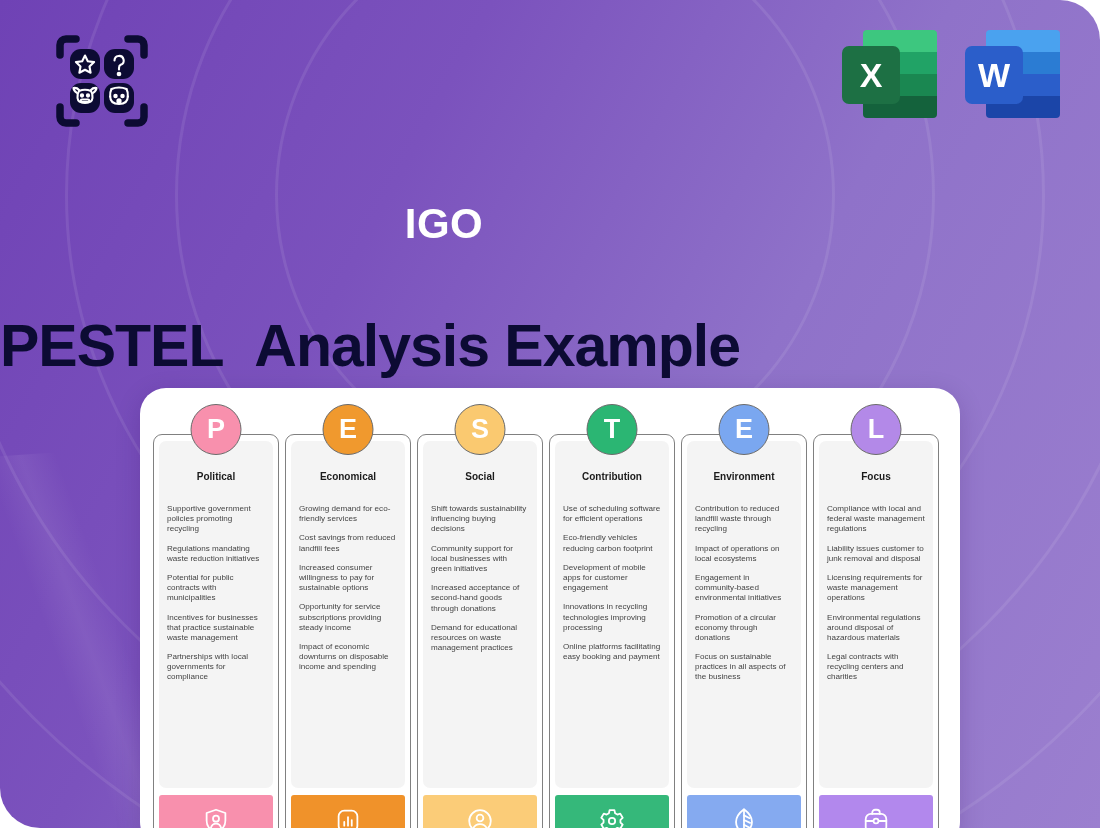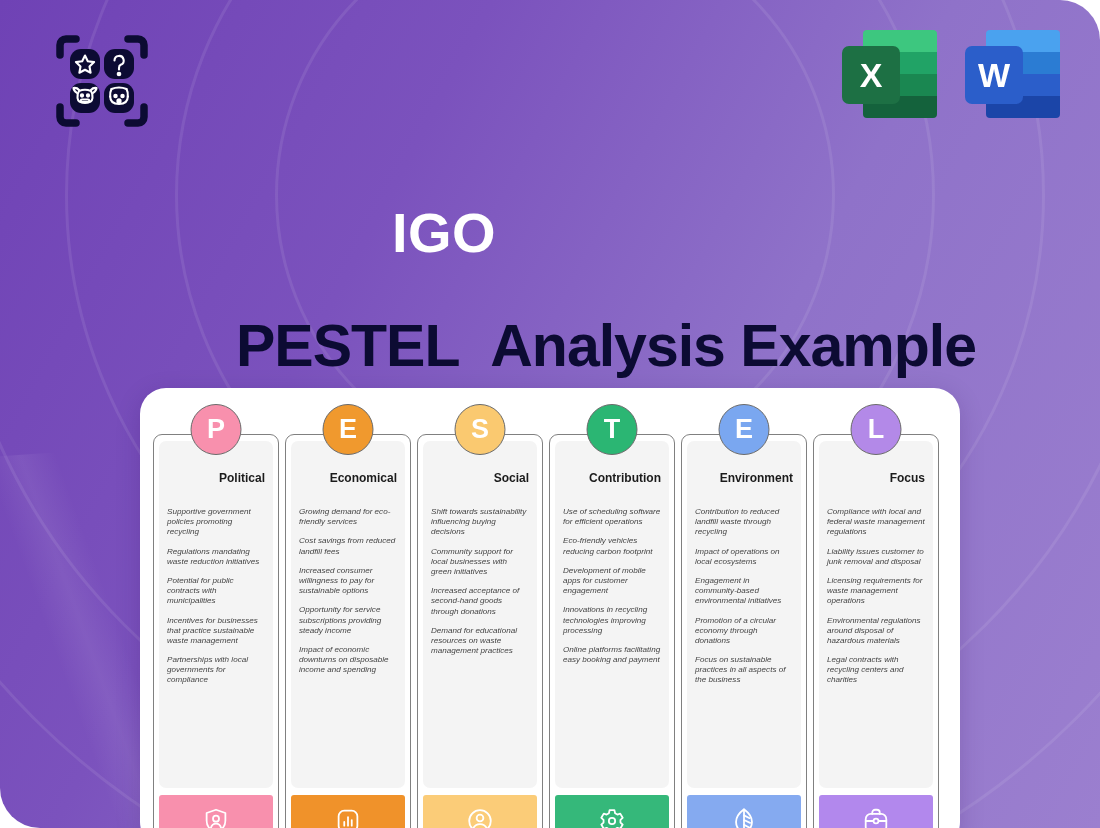--- a/index.html
+++ b/index.html
@@ -56,25 +56,25 @@
     width: 58px; height: 58px; border-radius: 7px;
     display: flex; align-items: center; justify-content: center;
     color: #fff; font-size: 34px; font-weight: bold;
     font-family: "Liberation Sans", sans-serif;
   }
 
   
   #brand {
     position: absolute; top: 200px; left: 0; width: 888px;
     text-align: center; color: #ffffff;
-    font-size: 56px; font-weight: bold; letter-spacing: 0.5px;
+    font-size: 42px; font-weight: bold; letter-spacing: 0.5px;
   }
   #title {
     position: absolute; top: 312px; left: 0; width: 976px;
-    text-align: right; color: #0c0b33;
+    text-align: left; color: #0c0b33;
     font-size: 59px; font-weight: bold; letter-spacing: -1px;
   }
   #title .t-bold { font-weight: bold; }
 
   
   #card {
     position: absolute;
     left: 140px; top: 388px;
     width: 820px; height: 460px;
     background: #ffffff;
@@ -108,28 +108,28 @@
 
   .panel {
     background: #f4f4f4;
     border-radius: 7px;
     padding: 30px 8px 10px 8px;
     flex: 1;
     overflow: hidden;
   }
 
   .col-title {
-    text-align: right;
-    font-size: 12px;
+    text-align: center;
+    font-size: 10px;
     font-weight: bold;
     color: #1b1b1b;
     margin-bottom: 22px;
   }
 
-  .items { list-style: none; font-style: italic; }
+  .items { list-style: none; }
   .items li {
     font-size: 8.1px;
     line-height: 1.26;
     color: #444444;
     margin-bottom: 9px;
   }
 
   .tile {
     height: 52px;
     margin: 7px 0 0 0;

